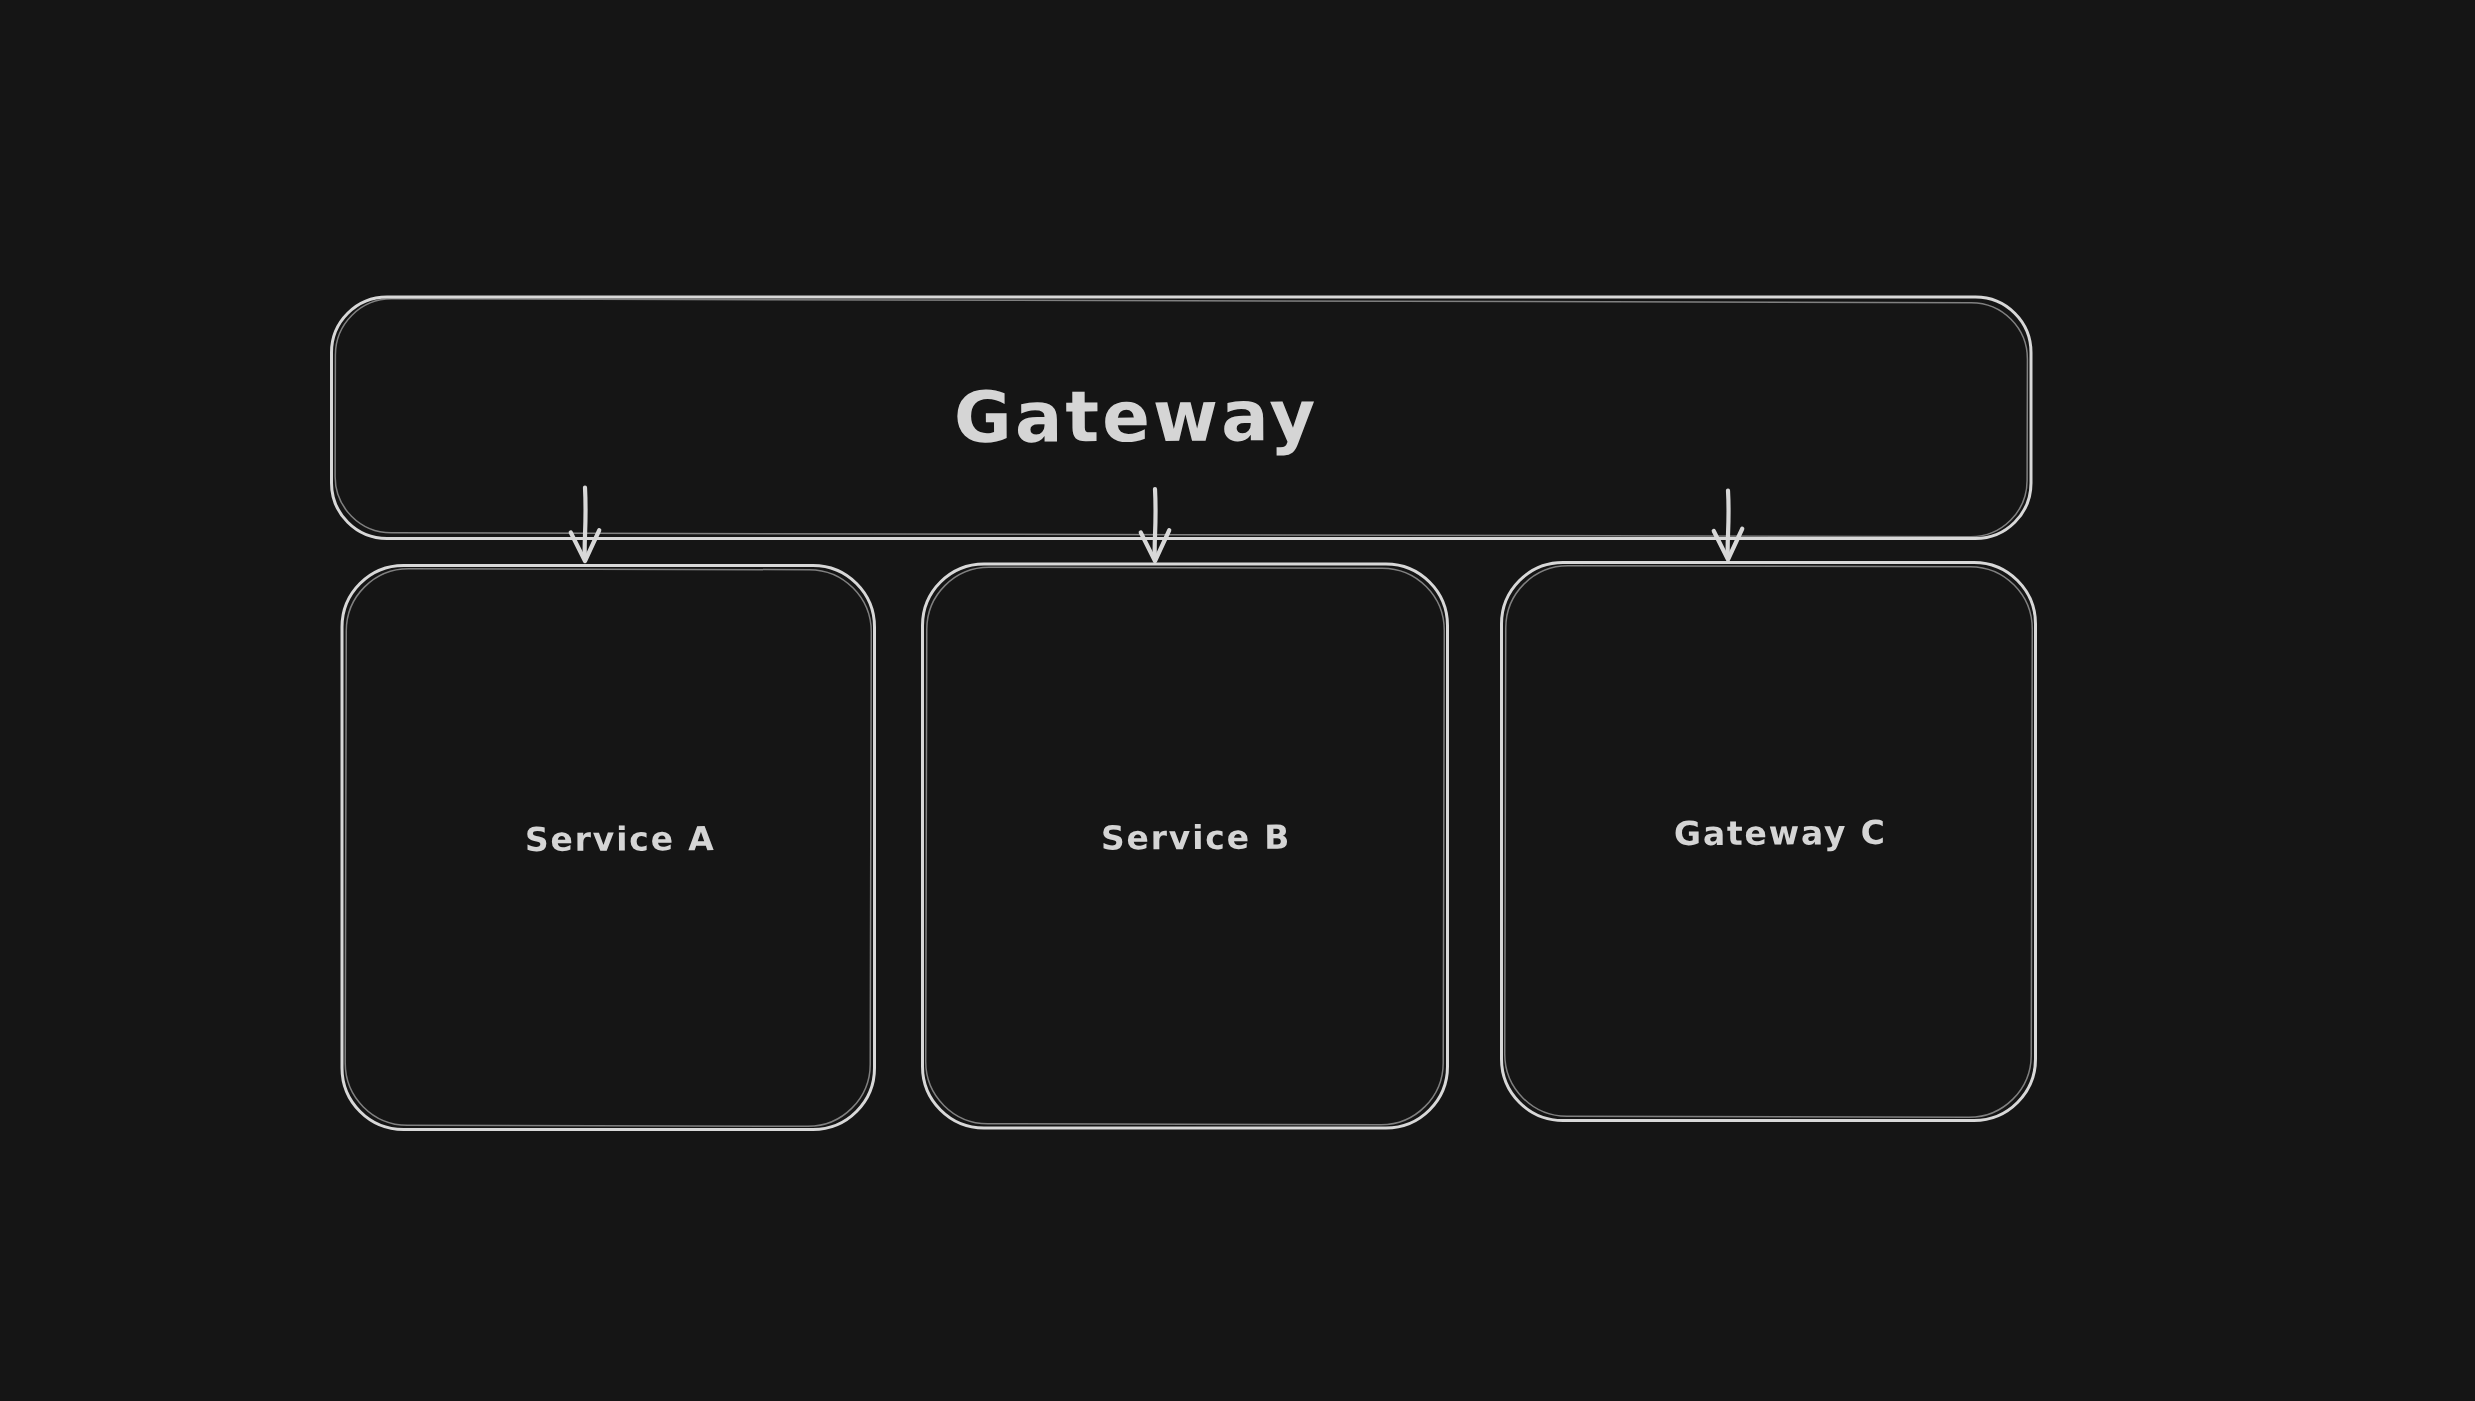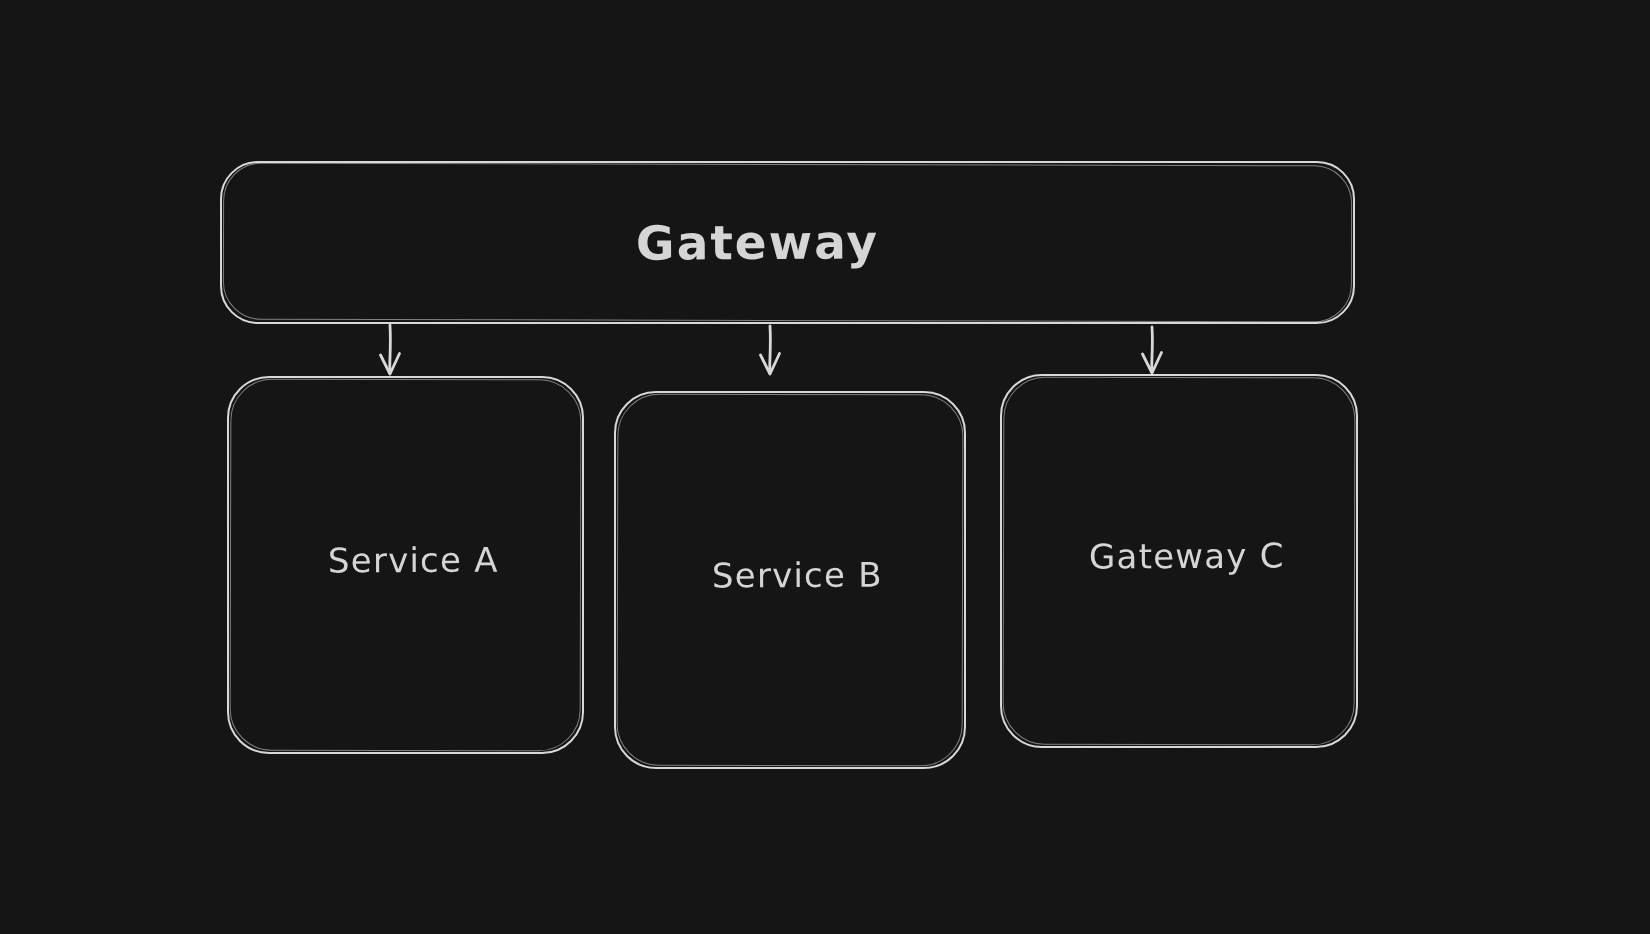--- a/index.html
+++ b/index.html
@@ -31,21 +31,21 @@
   }
   .node {
     position: absolute;
     box-sizing: border-box;
     border: 2.8px solid var(--stroke, #d8d8d8);
     border-radius: 42px;
     display: flex;
     align-items: center;
     justify-content: center;
   }
-  .node--gateway { border-radius: 38px; }
+  .node--gateway { border-radius: 38px; margin-top: 36px; }
   
   .sketch-stroke {
     position: absolute;
     inset: 1px;
     border: 1.4px solid var(--stroke, #d8d8d8);
     border-radius: inherit;
     opacity: 0.55;
     transform: rotate(0.14deg);
     pointer-events: none;
   }
@@ -55,22 +55,22 @@
     white-space: nowrap;
     letter-spacing: 1.2px;
   }
   .node--gateway .node-label {
     font-size: 47px;
     font-weight: 700;
     letter-spacing: 2px;
     transform: translateX(-30px) rotate(-0.3deg);
   }
   .node--service .node-label {
-    font-size: 34px;
-    font-weight: 400;
+    font-size: 22px;
+    font-weight: 700;
     transform: translateY(-5px) rotate(-0.3deg);
     margin-left: 15px;
   }
 </style>
 </head>
 <body style="background: rgb(21, 21, 21);">
 
 <div class="canvas" style="--bg: #151515; --stroke: #d8d8d8; --text: #d5d5d5;">
   <svg class="edges" xmlns="http://www.w3.org/2000/svg">
       <g class="edge">
@@ -88,21 +88,21 @@
     </svg>
   <div class="nodes">
       <div class="node node--gateway" style="left: 220px; top: 161px; width: 1135px; height: 163px;">
         <div class="sketch-stroke"></div>
         <span class="node-label">Gateway</span>
       </div>
       <div class="node node--service" style="left: 227px; top: 376px; width: 357px; height: 378px;">
         <div class="sketch-stroke"></div>
         <span class="node-label">Service A</span>
       </div>
-      <div class="node node--service" style="left: 614px; top: 391px; width: 352px; height: 378px; justify-content: center;">
+      <div class="node node--service" style="left: 614px; top: 375px; width: 352px; height: 378px; justify-content: center;">
         <div class="sketch-stroke"></div>
         <span class="node-label">Service B</span>
       </div>
       <div class="node node--service" style="left: 1000px; top: 374px; width: 358px; height: 374px;">
         <div class="sketch-stroke"></div>
         <span class="node-label">Gateway C</span>
       </div>
     </div>
 </div>
 

